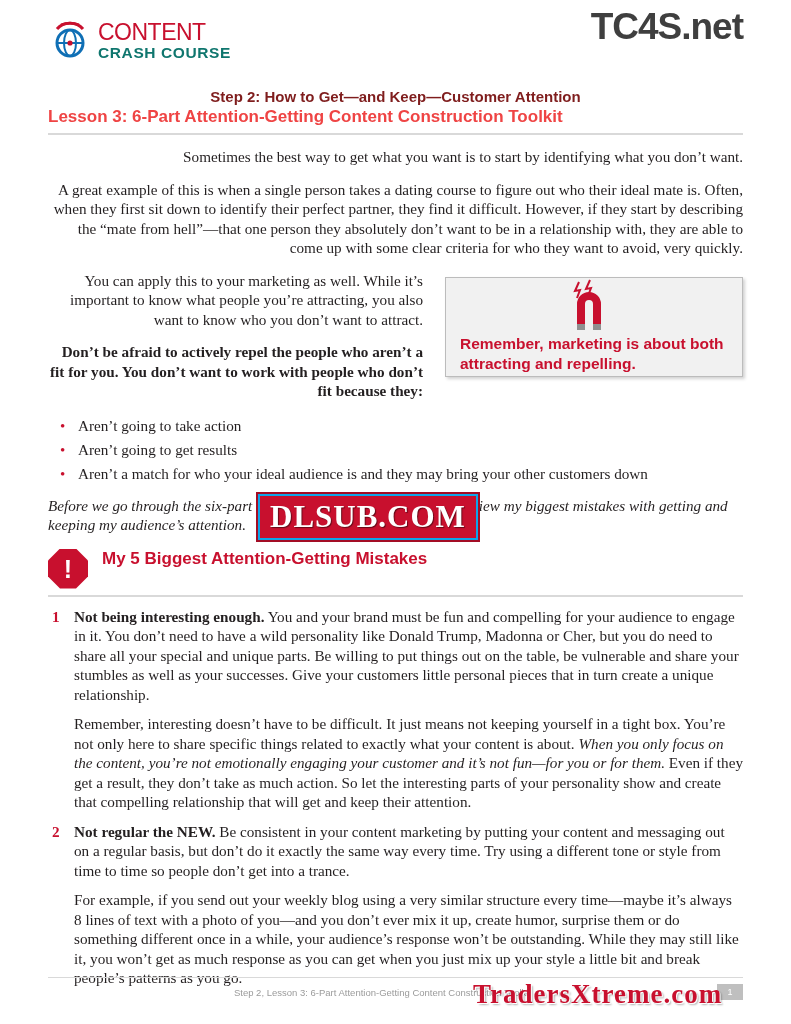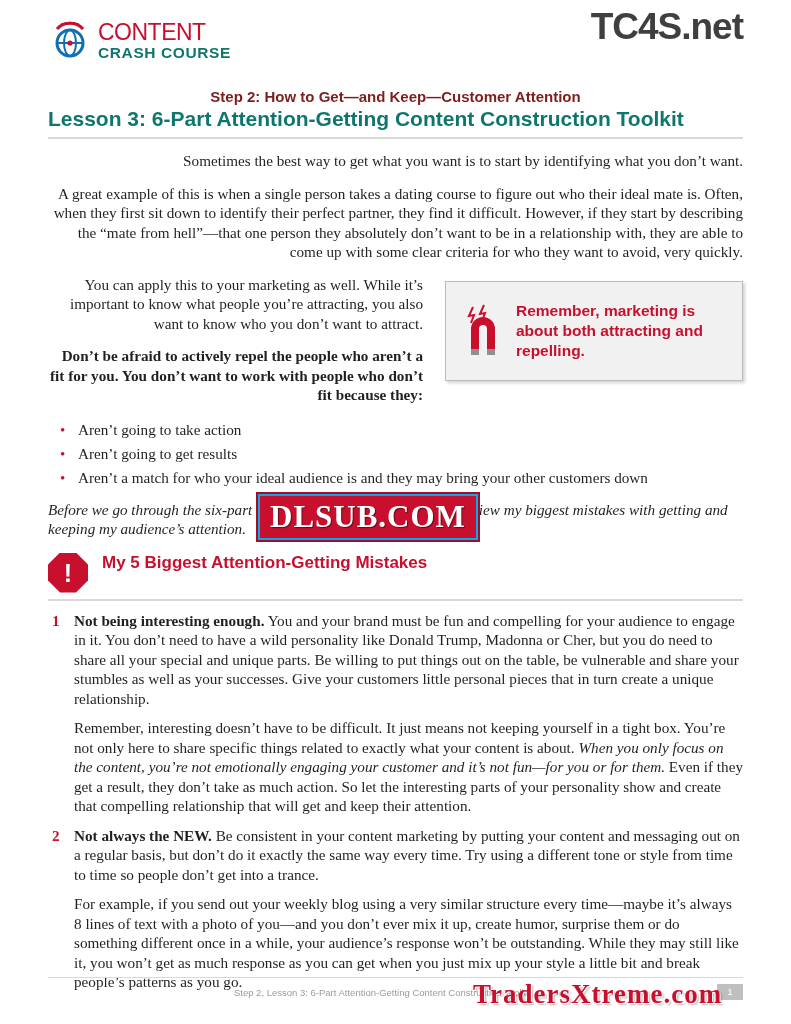--- a/index.html
+++ b/index.html
@@ -78,22 +78,22 @@
     font-family: "Liberation Sans", sans-serif;
     font-weight: bold;
     font-size: 15px;
     color: #7f1d1d;
     margin: 4px 0 2px 0;
     text-align: center;
   }
   .lesson-title {
     font-family: "Liberation Sans", sans-serif;
     font-weight: bold;
-    font-size: 21px;
-    color: #0f766e;
+    font-size: 17px;
+    color: #ef4444;
     margin: 0 0 6px 0;
   }
   .rule {
     height: 2px;
     background: #d9d9d9;
     margin: 0 0 12px 0;
   }
 
   
   p.body {
@@ -126,20 +126,21 @@
     border: 1px solid #bcbcbc;
     background: #f1f1f1;
     box-shadow: 2px 2px 3px rgba(0,0,0,0.18);
   }
   .callout-inner {
     display: flex;
     align-items: center;
     height: 100%;
     padding: 0 14px;
     box-sizing: border-box;
+    flex-direction: column;
   }
   .magnet-icon {
     width: 46px;
     height: 56px;
     flex: 0 0 46px;
     position: relative;
     margin-right: 10px;
   }
   .callout-text {
     font-family: "Liberation Sans", sans-serif;
@@ -374,21 +375,21 @@
         <span>You and your brand must be fun and compelling for your audience to engage in it. You don’t need to have a wild personality like Donald Trump, Madonna or Cher, but you do need to share all your special and unique parts. Be willing to put things out on the table, be vulnerable and share your stumbles as well as your successes. Give your customers little personal pieces that in turn create a unique relationship.</span>
       </p>
       <p>Remember, interesting doesn’t have to be difficult. It just means not keeping yourself in a tight box. You’re not only here to share specific things related to exactly what your content is about. <span class="italic">When you only focus on the content, you’re not emotionally engaging your customer and it’s not fun—for you or for them.</span> Even if they get a result, they don’t take as much action. So let the interesting parts of your personality show and create that compelling relationship that will get and keep their attention.</p>
     </div>
   </div>
 
   <div class="num-item">
     <div class="num">2</div>
     <div class="num-body">
       <p>
-        <span class="bold-lead">Not always the NEW.</span>
+        <span class="bold-lead">Not regular the NEW.</span>
         <span>Be consistent in your content marketing by putting your content and messaging out on a regular basis, but don’t do it exactly the same way every time. Try using a different tone or style from time to time so people don’t get into a trance.</span>
       </p>
       <p>For example, if you send out your weekly blog using a very similar structure every time—maybe it’s always 8 lines of text with a photo of you—and you don’t ever mix it up, create humor, surprise them or do something different once in a while, your audience’s response won’t be outstanding. While they may still like it, you won’t get as much response as you can get when you just mix up your style a little bit and break people’s patterns as you go.</p>
     </div>
   </div>
 
   <div class="footer">
     <div class="footer-center">Step 2, Lesson 3: 6-Part Attention-Getting Content Construction Toolkit</div>
     <div class="page-num-box">1</div>
   </div>

